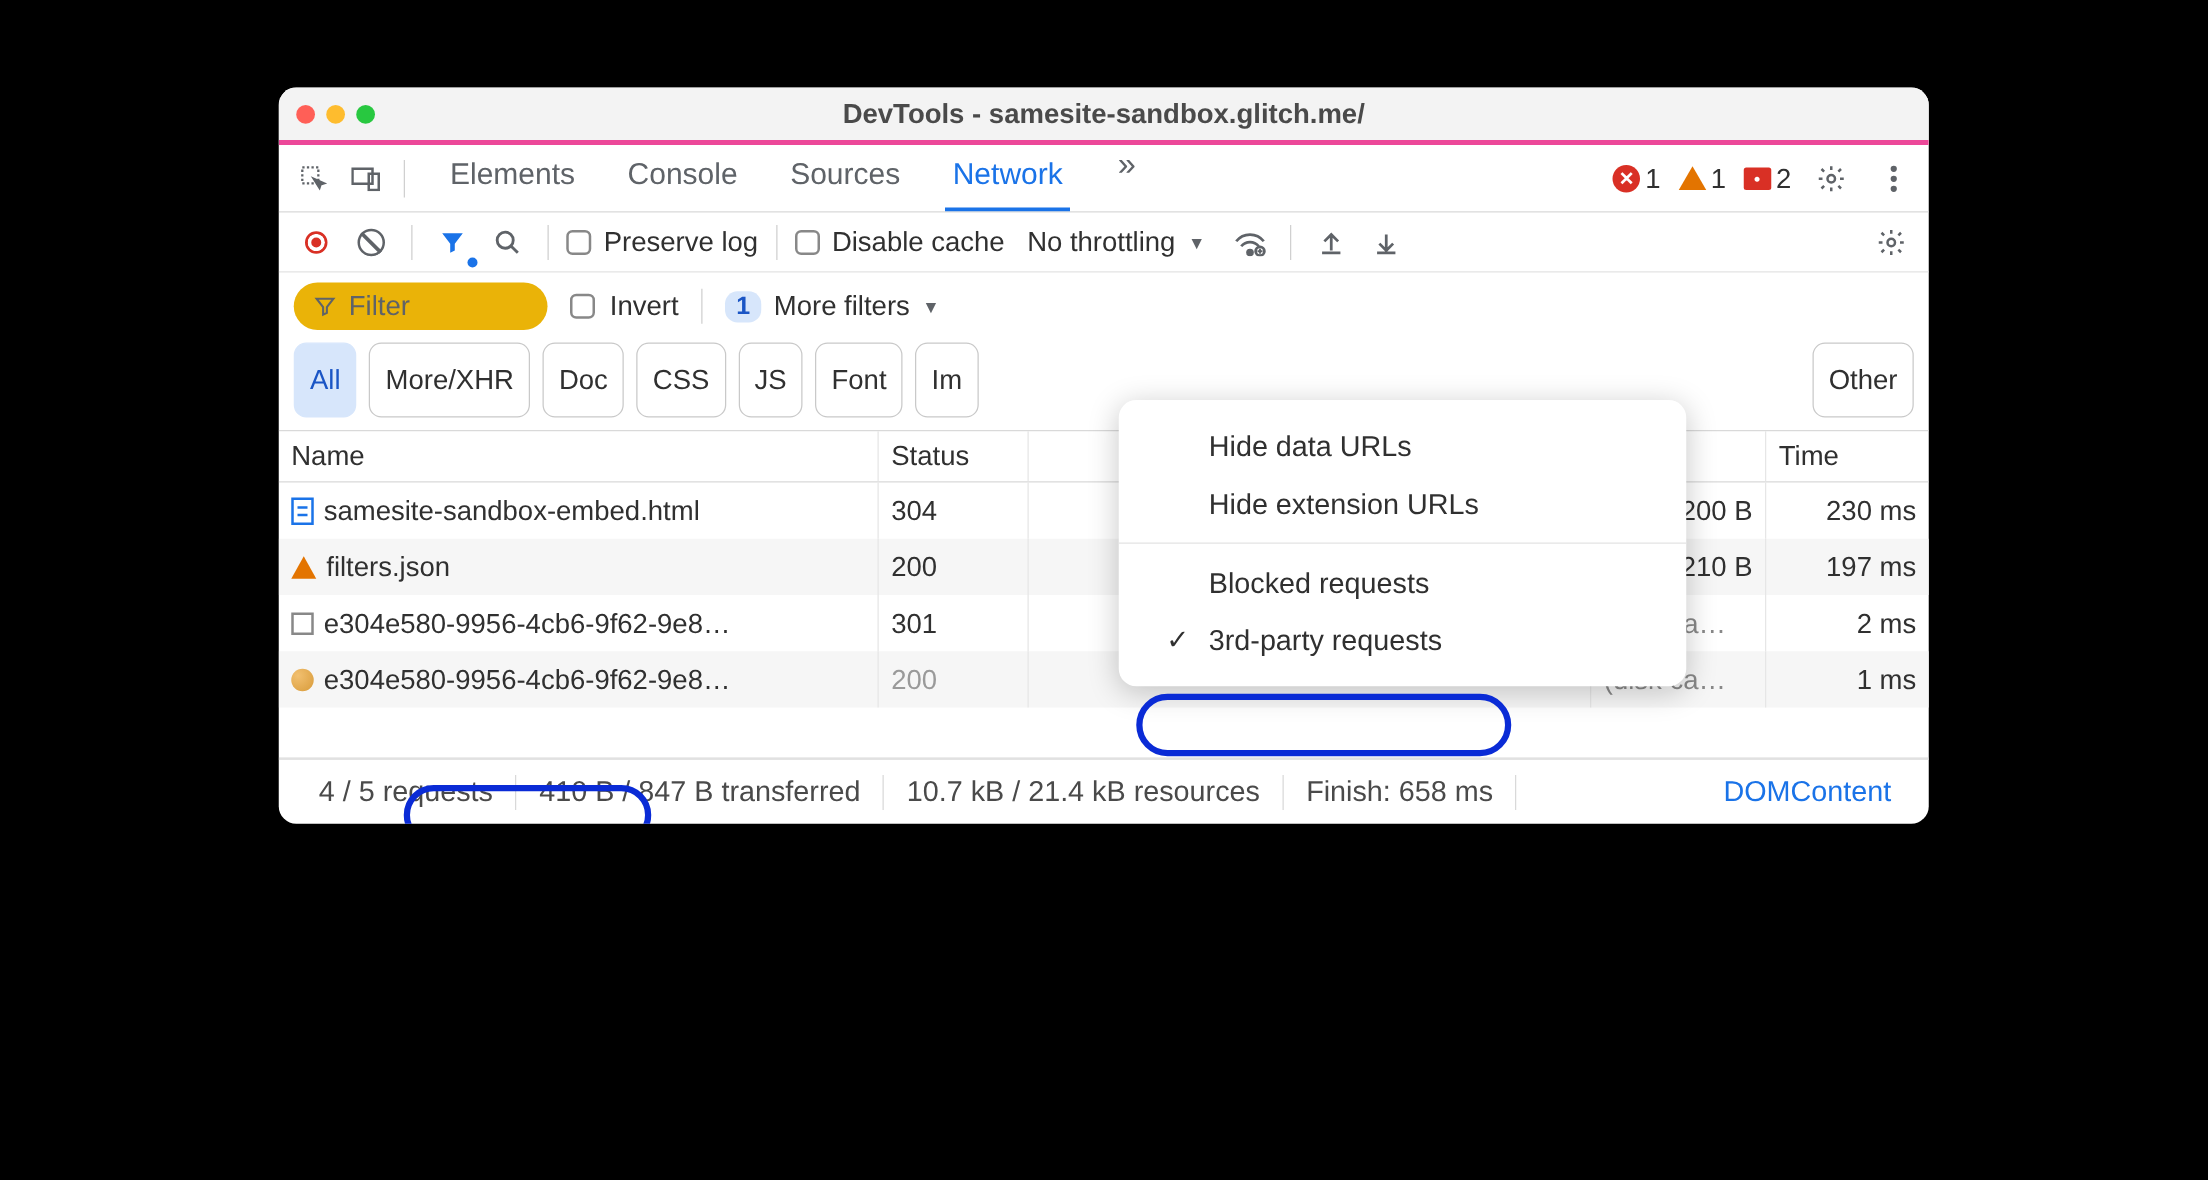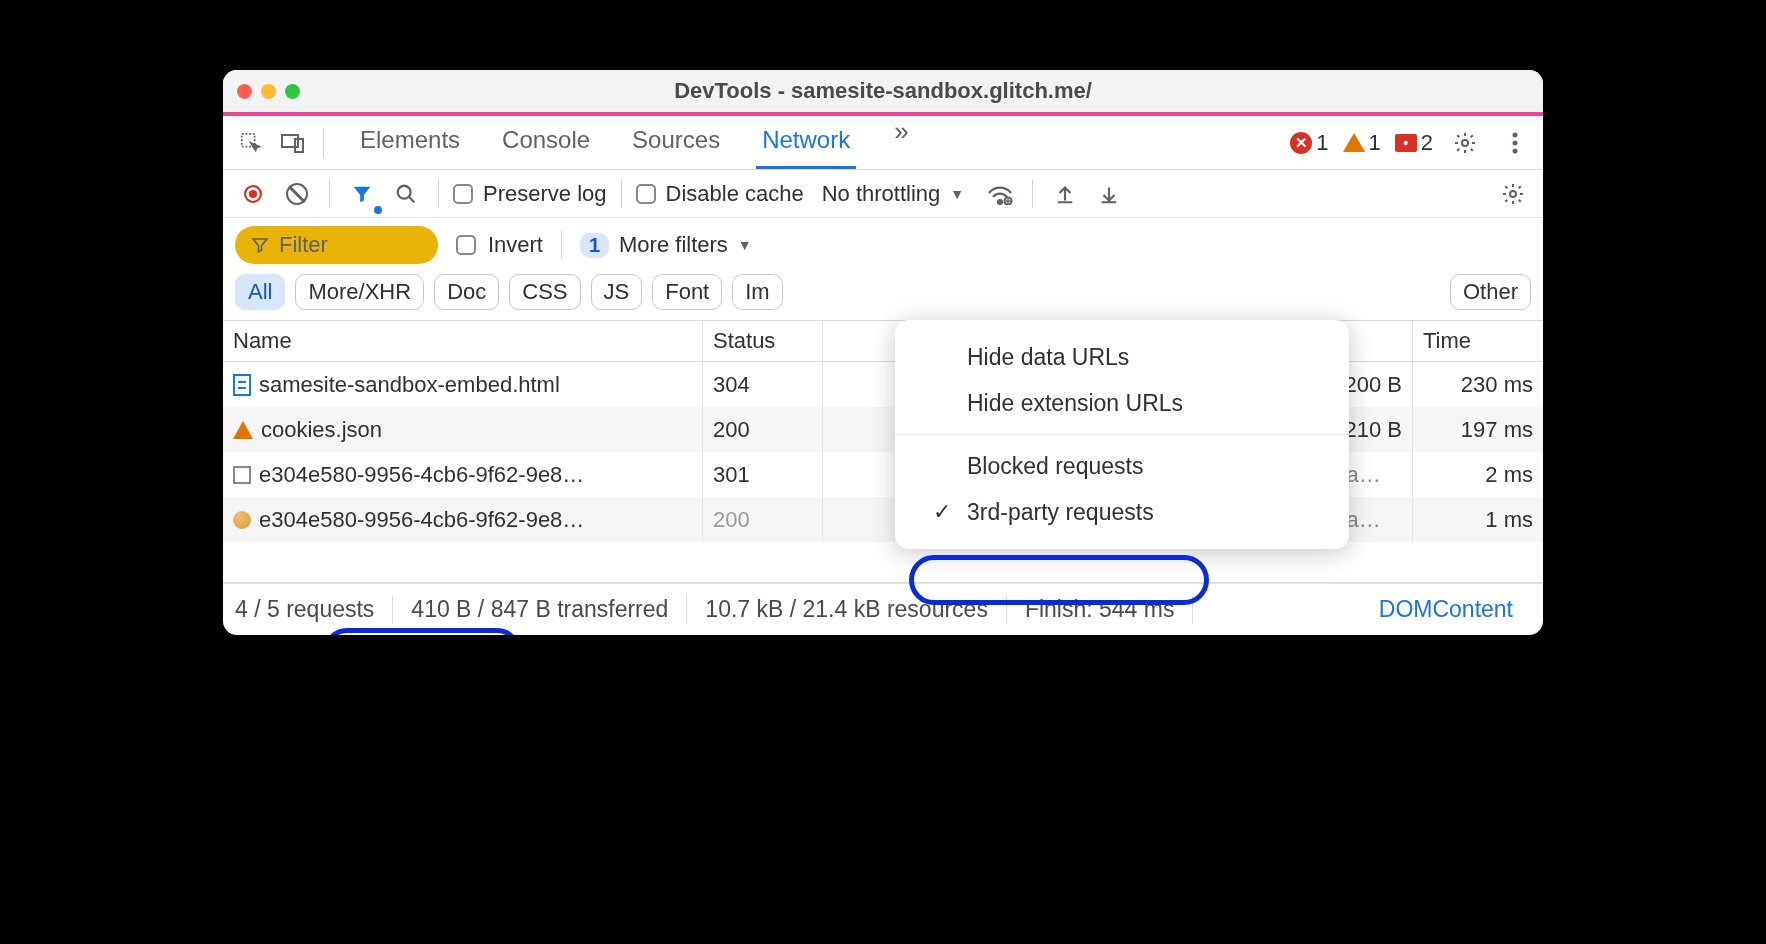--- a/index.html
+++ b/index.html
@@ -93,21 +93,21 @@
     background:#eab308; border-radius:20px; height:38px;
     display:flex; align-items:center; gap:10px; padding:0 110px 0 16px;
     color:#5f6368;
   }
   .invert { display:flex; align-items:center; gap:6px; }
   .morefilters { display:flex; align-items:center; gap:10px; cursor:pointer; }
   .count-badge { background:#d7e6fb; color:#1a55c5; border-radius:10px; padding:1px 9px; font-weight:600; font-size:20px; }
 
   
   .chiprow { display:flex; gap:10px; padding:4px 12px 10px; }
-  .chip { border:1px solid #c9c9c9; border-radius:10px; padding:4px 12px; font-size:22px; cursor:pointer; color:#303030;}
+  .chip { border:1px solid #c9c9c9; border-radius:10px; padding:16px 12px; font-size:22px; cursor:pointer; color:#303030;}
   .chip.active { background:#d7e6fb; color:#1a55c5; border-color:#d7e6fb; }
 
   
   .thead, .trow {
     display:grid;
     grid-template-columns: 480px 120px auto 140px 130px;
     align-items:center;
     font-size:22px;
   }
   .thead { height:42px; border-top:1px solid #d9d9d9; border-bottom:1px solid #d9d9d9; color:#303030; }
@@ -131,21 +131,21 @@
   .ico-sq { width:18px;height:18px;border:2px solid #888; }
   .ico-cookie { width:18px;height:18px;border-radius:50%;background:radial-gradient(circle at 30% 30%, #f2c070, #d89b3a); position:relative;}
   .status-muted { color:#9a9a9a; }
 
   
   .statusbar {
     height:52px; display:flex; align-items:center; gap:0; padding:0 12px; font-size:23px; color:#4a4a4a;
     border-top: 1px solid #e3e3e3;
   }
   .statusbar .seg { padding:0 18px; border-right:1px solid #d9d9d9; height:28px; display:flex; align-items:center;}
-  .statusbar .seg:first-child { padding-left:0;}
+  .statusbar .seg:first-child { padding-left:0;margin-left:20px;}
   .statusbar .seg:last-child { border-right:none; }
   .domlink { color:#1a73e8; font-weight:500; margin-left:auto; padding-right:0;}
 
   
   .popup {
     position:absolute;
     top: 250px; left: 672px;
     width: 454px;
     background:#fff;
     border-radius:14px;
@@ -341,21 +341,21 @@
           <span class="txt">samesite-sandbox-embed.html</span>
         </div>
         <div>304</div>
         <div class="col-spacer"></div>
         <div class="col-size">200 B</div>
         <div class="col-time">230 ms</div>
       </div>
       <div class="trow">
         <div class="fname">
           <span class="ico-warn"></span>
-          <span class="txt">cookies.json</span>
+          <span class="txt">filters.json</span>
         </div>
         <div>200</div>
         <div class="col-spacer"></div>
         <div class="col-size">210 B</div>
         <div class="col-time">197 ms</div>
       </div>
       <div class="trow">
         <div class="fname">
           <span class="ico-sq"></span>
           <span class="txt">e304e580-9956-4cb6-9f62-9e8…</span>
@@ -375,21 +375,21 @@
         <div class="col-size disk">(disk ca…</div>
         <div class="col-time">1 ms</div>
       </div>
       <div style="height: 40px;"></div>
     </div>
 
   <div class="statusbar">
     <div class="seg">4 / 5 requests</div>
     <div class="seg">410 B / 847 B transferred</div>
     <div class="seg">10.7 kB / 21.4 kB resources</div>
-    <div class="seg">Finish: 544 ms</div>
+    <div class="seg">Finish: 658 ms</div>
     <div class="seg domlink" style="border-right:none">DOMContent</div>
   </div>
 
   <div class="popup">
     <div class="popup-item">Hide data URLs</div>
     <div class="popup-item">Hide extension URLs</div>
     <div class="popup-divider"></div>
     <div class="popup-item">Blocked requests</div>
     <div class="popup-item checked">3rd-party requests</div>
     <div class="ring ring2"></div>

